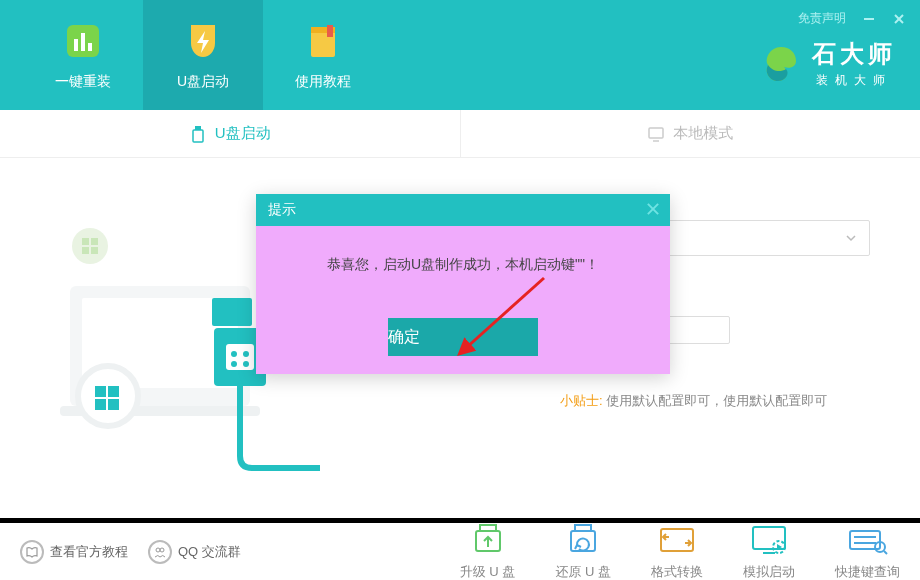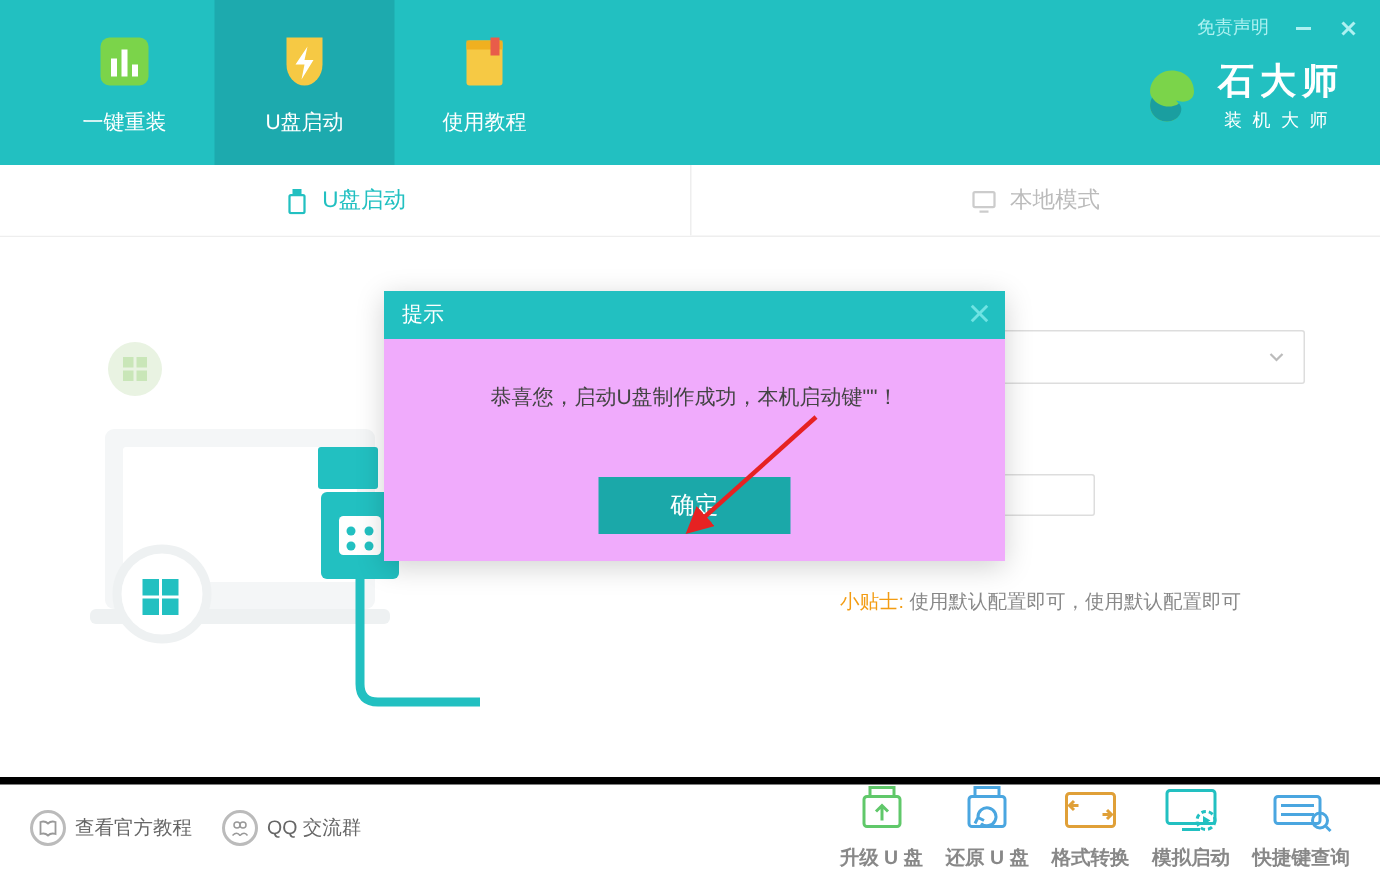--- a/index.html
+++ b/index.html
@@ -32,30 +32,30 @@
   .inputbox { position: absolute; right: 190px; top: 158px; width: 160px; height: 28px; border: 1px solid #ddd; border-radius: 2px; }
   .start-btn { position: absolute; left: 382px; top: 222px; width: 160px; height: 46px; background: #22c0c1; color: #fff; border-radius: 4px; display: flex; align-items: center; justify-content: center; font-size: 18px; cursor: pointer; }
   .tip { position: absolute; left: 560px; top: 234px; font-size: 13px; color: #888; }
   .tip .label { color: #f39c12; }
 
   
   .bottom { position: absolute; left: 0; right: 0; bottom: 0; height: 62px; display: flex; align-items: center; padding: 0 20px; border-top: 5px solid #000000; }
   .bottom-left { display: flex; gap: 20px; }
   .blink { display: flex; align-items: center; gap: 6px; font-size: 13px; color: #666; cursor: pointer; }
   .blink .circ { width: 24px; height: 24px; border: 2px solid #bbb; border-radius: 50%; display: flex; align-items: center; justify-content: center; }
-  .bottom-right { margin-left: auto; display: flex; gap: 15px; font-weight: bold; }
+  .bottom-right { margin-left: auto; display: flex; gap: 40px; }
   .tool { display: flex; flex-direction: column; align-items: center; gap: 6px; font-size: 13px; color: #888; cursor: pointer; }
   .tool svg { width: 40px; height: 34px; }
 
   
   .modal { position: absolute; left: 256px; top: 194px; width: 414px; background: #f0abfc; box-shadow: 0 4px 18px rgba(0,0,0,0.18); }
   .modal-header { height: 32px; background: #22c0c1; color: #fff; font-size: 14px; display: flex; align-items: center; padding: 0 12px; position: relative; }
   .modal-close { position: absolute; right: 8px; top: 6px; width: 18px; height: 18px; cursor: pointer; color: #6fe3e3; }
   .modal-body { padding: 30px 20px 24px; text-align: center; font-size: 14px; color: #444; }
-  .modal-ok { width: 128px; height: 38px; background: #1ba8a9; color: #fff; margin: 20px auto 18px; display: flex; align-items: center; justify-content: center; font-size: 16px; cursor: pointer; }
+  .modal-ok { width: 150px; height: 38px; background: #1ba8a9; color: #fff; margin: 20px auto 18px; display: flex; align-items: center; justify-content: flex-start; font-size: 16px; cursor: pointer; }
 
   
   .arrow { position: absolute; left: 454px; top: 272px; pointer-events: none; }
 </style>
 </head>
 <body>
 
 <div class="header">
   <div class="header-tabs">
     <div class="header-tab">

